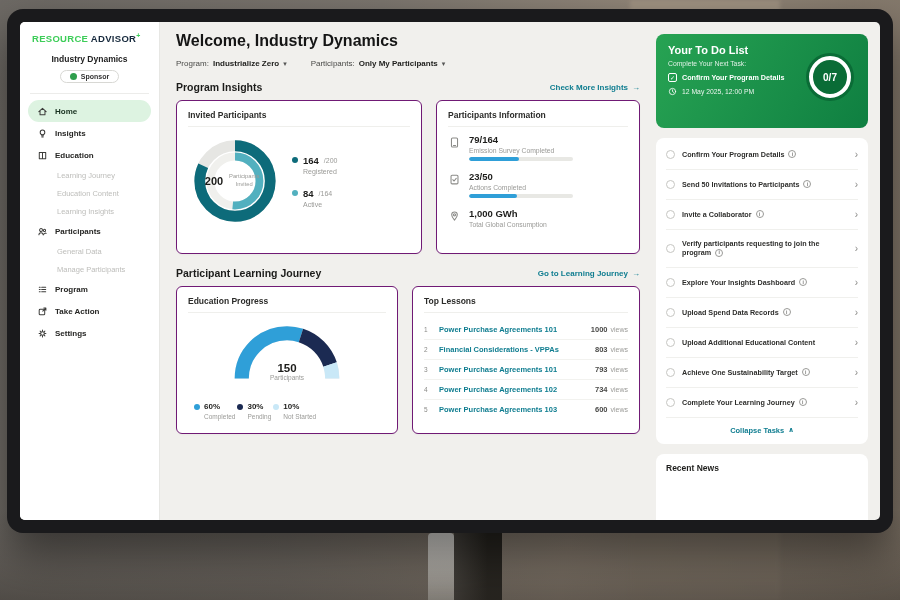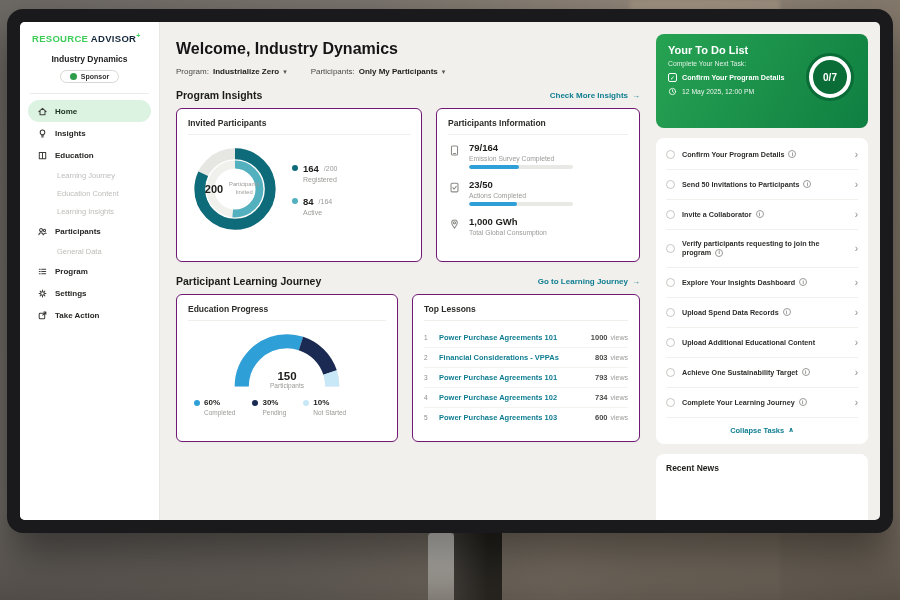--- a/index.html
+++ b/index.html
@@ -23,21 +23,21 @@
 .org{font-size:8.5px;font-weight:700;color:#222;text-align:center;margin-top:10px}
 .sponsor{display:flex;align-items:center;gap:4px;border:1px solid #d8d8d4;border-radius:10px;padding:2px 9px;font-size:7px;font-weight:700;color:#333;width:fit-content;margin:6px auto 0}
 .sp-dot{width:7px;height:7px;border-radius:50%;background:#2f9e4c;display:inline-block}
 .side-div{height:1px;background:#ececea;margin:10px 2px 6px}
 .nav-item{display:flex;align-items:center;gap:7px;height:22px;padding:0 9px;border-radius:12px;font-size:8px;font-weight:700;color:#262624;cursor:pointer}
 .nav-item.active{background:#ddf3e1;color:#17301f}
 .nav-sub{height:18px;display:flex;align-items:center;padding-left:29px;font-size:7.5px;color:#bdbdba;cursor:pointer}
 .nav-ic{width:11px;height:11px;display:inline-flex}
 .nav-ic svg{width:11px;height:11px;stroke:#3d3d3b;fill:none;stroke-width:1.1;stroke-linecap:round;stroke-linejoin:round}
 
-.main{flex:1;padding:16px 14px 0 16px;min-width:0}
+.main{flex:1;padding:8px 14px 0 16px;min-width:0}
 .welcome{font-size:16px;font-weight:700;color:#151515;margin:2px 0 9px}
 .filters{display:flex;gap:24px;align-items:center}
 .filter{display:flex;gap:4px;align-items:center;font-size:8px;color:#4a4a48;cursor:pointer}
 .filter .f-val{font-weight:700;color:#1d1d1b}
 .chev{font-size:7px;color:#555}
 .sec-head{display:flex;justify-content:space-between;align-items:center;margin-top:13px}
 .sec-title{font-size:10.5px;font-weight:700;color:#1c1c1a}
 .sec-link{font-size:8px;font-weight:700;color:#0f7d90;display:flex;gap:4px;align-items:center;cursor:pointer;text-decoration:none}
 .card-row{display:flex;gap:14px;margin-top:7px}
 .card{background:#fff;border:1px solid #701a75;border-radius:6px;padding:9px 11px;box-shadow:0 1px 2px rgba(0,0,0,.03)}
@@ -65,21 +65,21 @@
 .m-l{font-size:6.8px;color:#9a9a97;margin:2px 0 3px}
 .bar{width:104px;height:4px;border-radius:2px;background:#e8e8e4;overflow:hidden}
 .bar-fill{height:100%;border-radius:2px;background:#2f9fd8}
 .card-edu{width:222px;height:148px}
 .card-lessons{flex:1;height:148px}
 .gauge-wrap{position:relative;width:124px;height:66px;margin:2px auto 0}
 .gauge-wrap svg{width:124px;height:66px}
 .gauge-center{position:absolute;left:0;right:0;top:42px;text-align:center}
 .gauge-center .gc-v{font-size:11.5px;font-weight:700;color:#1c1c1a}
 .gauge-center .gc-l{font-size:6.5px;color:#9a9a97}
-.gauge-legend{display:flex;gap:17px;margin-top:4px;padding-left:6px}
+.gauge-legend{display:flex;gap:2px;margin-top:16px;padding-left:6px}
 .gl-item .lg-line{display:flex;align-items:center;gap:4px}
 .gl-item .lg-v{font-size:8px}
 .gl-item .lg-l{font-size:6.5px;margin-left:10px}
 .lesson-row{display:flex;align-items:center;gap:7px;padding:5px 0;border-bottom:1px solid #f2f2ef}
 .lesson-row:last-child{border-bottom:none}
 .lesson-rank{font-size:6.5px;color:#8a8a87;width:8px}
 .lesson-title{flex:1;font-size:7.5px;font-weight:700;color:#0f7d90;text-decoration:none;cursor:pointer}
 .lesson-views{display:flex;gap:3px;align-items:baseline}
 .vnum{font-size:7.5px;font-weight:600;color:#4a4a48}
 .vword{font-size:7px;color:#9b9b98}
@@ -170,45 +170,48 @@
                 <path d="M2.1 9.6 a2.3 2.3 0 0 1 4.6 0"></path>
                 <circle cx="8.2" cy="4.8" r="1.2"></circle>
                 <path d="M7.2 9.6 a2 2 0 0 1 2.9 -1.6"></path>
               </svg>
             </span>
           <span>Participants</span>
         </div>
         <div class="nav-sub">
             <span>General Data</span>
           </div>
+        <div class="nav-sub">
+            <span>Manage Participants</span>
+          </div>
         <div class="nav-item">
           <span class="nav-ic">
               <svg viewBox="0 0 12 12">
                 <path d="M2.5 3.5 h1 M5.1 3.5 h4.4 M2.5 6 h1 M5.1 6 h4.4 M2.5 8.5 h1 M5.1 8.5 h4.4"></path>
               </svg>
             </span>
           <span>Program</span>
+        </div>
+        <div class="nav-item">
+          <span class="nav-ic">
+              <svg viewBox="0 0 12 12">
+                <rect x="2.4" y="3.6" width="6" height="6" rx="1"></rect>
+                <path d="M6.3 5.7 L9.7 2.3 M7.4 2.3 h2.3 v2.3"></path>
+              </svg>
+            </span>
+          <span>Take Action</span>
         </div>
         <div class="nav-item">
           <span class="nav-ic">
               <svg viewBox="0 0 12 12">
                 <circle cx="6" cy="6" r="2"></circle>
                 <path d="M6 2.3 V3.5 M6 8.5 V9.7 M2.3 6 H3.5 M8.5 6 H9.7 M3.4 3.4 L4.2 4.2 M7.8 7.8 L8.6 8.6 M8.6 3.4 L7.8 4.2 M4.2 7.8 L3.4 8.6"></path>
               </svg>
             </span>
           <span>Settings</span>
-        </div>
-        <div class="nav-item">
-          <span class="nav-ic">
-              <svg viewBox="0 0 12 12">
-                <rect x="2.4" y="3.6" width="6" height="6" rx="1"></rect>
-                <path d="M6.3 5.7 L9.7 2.3 M7.4 2.3 h2.3 v2.3"></path>
-              </svg>
-            </span>
-          <span>Take Action</span>
         </div>
       </aside>
 
       <main class="main">
         <h1 class="welcome">Welcome, Industry Dynamics</h1>
 
         <div class="filters">
           <div class="filter">
             <span>Program:</span>
             <span class="f-val">Industrialize Zero</span>

